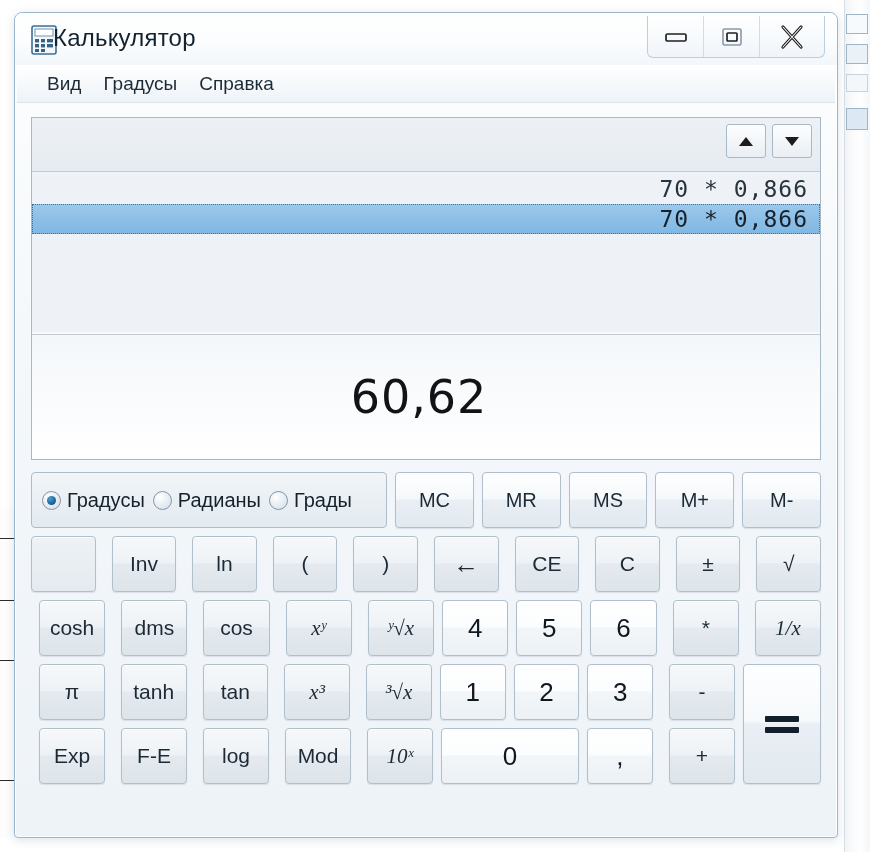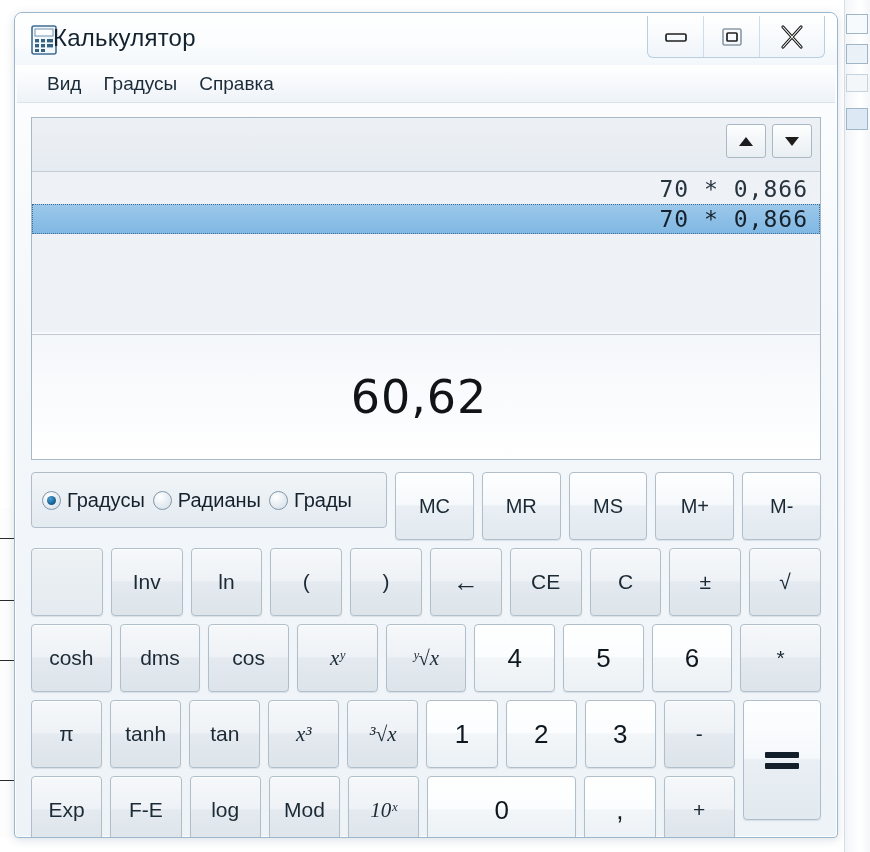--- a/index.html
+++ b/index.html
@@ -223,27 +223,27 @@
     background: linear-gradient(to bottom, #fdfeff 0%, #f6f9fb 48%, #e9eff4 50%, #e2e9ef 100%);
     box-shadow: 0 1px 0 rgba(255,255,255,.9) inset,
                 0 1px 1px rgba(110,130,150,.18);
     display: flex;
     align-items: center;
     justify-content: center;
     font-size: 21px;
     color: #1c2a35;
     cursor: default;
     user-select: none;
-    height: 68px;
+    height: 56px;
     flex: 1 1 0;
     min-width: 0;
   }
 
   .btn.num    { font-size: 26px; color:#10181f; background: linear-gradient(to bottom,#ffffff 0%,#fbfdfe 48%,#f2f6f9 50%,#ecf1f5 100%); }
-  .btn.func   { background: linear-gradient(to bottom,#f6f8fa 0%,#eef2f6 48%,#e4eaef 50%,#dde4ea 100%); }
+  .btn.func   { background: linear-gradient(to bottom,#f6f8fa 0%,#eef2f6 48%,#e4eaef 50%,#dde4ea 100%); margin-left: 8px; }
   .btn.blank  { background: linear-gradient(to bottom,#eef2f5,#e4eaef); }
   .btn.mem    { font-size: 20px; }
   .btn.wide0  { flex: 2.12 1 0; }
   .btn.equals {
     font-size: 34px;
     font-weight: bold;
   }
 
   
   #mode-group {
@@ -427,20 +427,21 @@
     <div class="kp-row">
       <div class="btn func">cosh</div>
       <div class="btn func">dms</div>
       <div class="btn func">cos</div>
       <div class="btn func italic">xʸ</div>
       <div class="btn func italic">ʸ√x</div>
       <div class="btn num">4</div>
       <div class="btn num">5</div>
       <div class="btn num">6</div>
       <div class="btn func">*</div>
+      <div class="btn func italic">1/x</div>
     </div>
 
     <div id="lower-rows">
       <div id="lower-left">
 
         <div class="kp-row">
           <div class="btn func">π</div>
           <div class="btn func">tanh</div>
           <div class="btn func">tan</div>
           <div class="btn func italic">x³</div>

